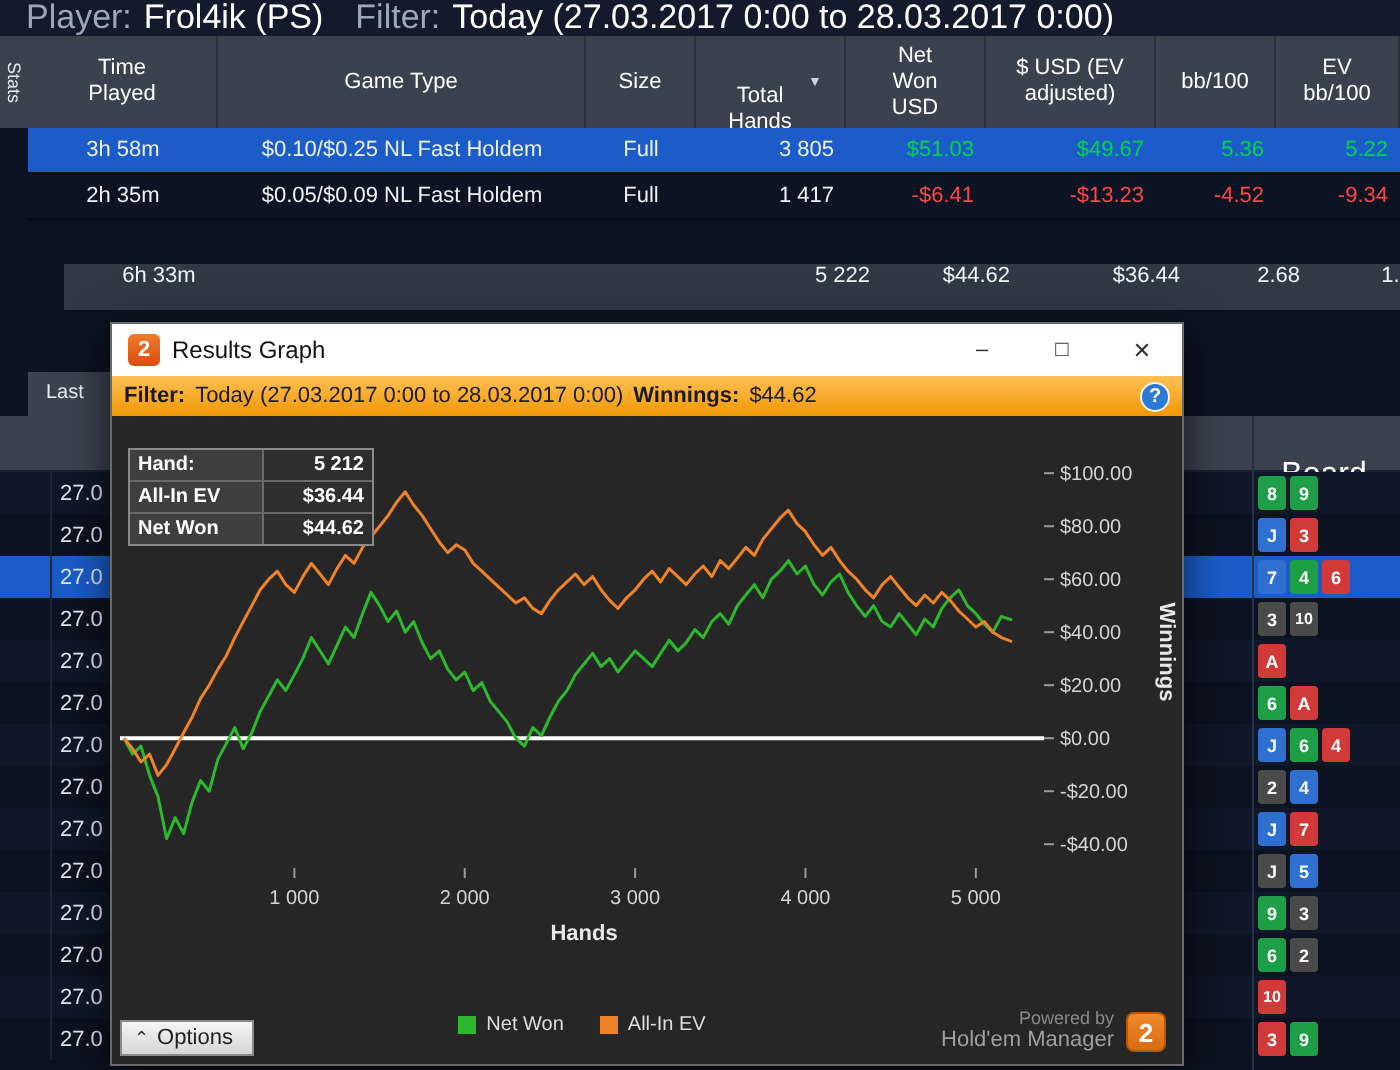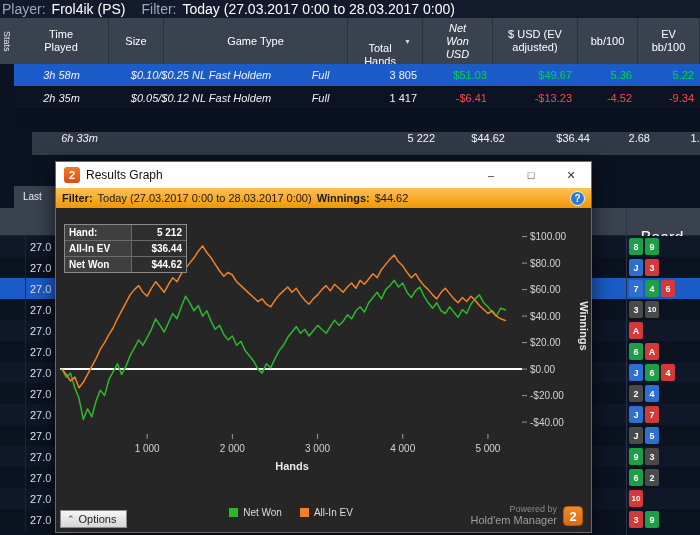--- a/index.html
+++ b/index.html
@@ -1,38 +1,38 @@
 <!DOCTYPE html>
 <html style="--pos: #00d44c; --neg: #ff4646; --sel: #1b5cc8; --orange: #f09705;"><head>
 <meta charset="utf-8">
 <style>
   html,body{margin:0;padding:0;}
   body{width:700px;height:535px;overflow:hidden;font-family:"Liberation Sans",sans-serif;background:#0b1322;}
   .app{position:absolute;left:0;top:0;width:700px;height:535px;background:#0b1322;overflow:hidden;}
 
   
-  .topbar{position:absolute;left:0;top:0;width:700px;height:18px;background:#121a2c;display:flex;align-items:center;gap:6px;padding-left:2px;box-sizing:border-box;font-size:14px;}
+  .topbar{position:absolute;left:0;top:0;width:700px;height:18px;background:#121a2c;display:flex;align-items:center;gap:6px;padding-left:13px;box-sizing:border-box;font-size:17px;}
   .topbar .lbl{color:#9aa7bd;}
   .topbar .val{color:#ffffff;}
   .gap{margin-left:10px;}
 
   
   .stats-tab{position:absolute;left:0;top:18px;width:14px;height:46px;background:#3a4250;color:#e6ebf3;font-size:9px;writing-mode:vertical-rl;display:flex;align-items:center;justify-content:center;}
 
   
   .rheader{position:absolute;left:14px;top:18px;width:686px;height:46px;display:flex;background:#3a4250;}
   .hcell{flex:none;display:flex;align-items:center;justify-content:center;color:#ffffff;font-size:11px;line-height:13px;border-right:1px solid #2a313d;box-sizing:border-box;text-align:center;}
-  .hw0{max-width:46px;} .hw3{max-width:42px;margin-top:28px;} .hw4{max-width:32px;font-style:italic;} .hw5{max-width:62px;} .hw7{max-width:44px;}
+  .hw0{max-width:46px;} .hw3{max-width:42px;margin-top:28px;} .hw4{max-width:32px;} .hw5{max-width:62px;} .hw7{max-width:44px;}
   .sort{font-size:7px;color:#cdd6e4;margin-left:3px;}
   .col0{width:95px;} .col1{width:184px;} .col2{width:55px;} .col3{width:75px;} .col4{width:70px;} .col5{width:85px;} .col6{width:60px;} .col7{width:62px;}
   .rrows{position:absolute;left:14px;top:64px;width:686px;}
   .rrow{display:flex;height:23px;align-items:center;background:#0c1322;border-bottom:1px solid #070d18;box-sizing:border-box;}
   .rrow.sel{background:var(--sel);}
   .cell{flex:none;font-size:11px;color:#eef1f6;padding:0 6px;box-sizing:border-box;white-space:nowrap;overflow:hidden;}
-  .ctr{text-align:center;font-style:italic;} .num{text-align:right;}
+  .ctr{text-align:center;} .num{text-align:right;}
   .pos{color:var(--pos);} .neg{color:var(--neg);}
   .spacer-row{position:absolute;left:14px;top:110px;width:686px;height:22px;background:#0a1120;}
   .trow{position:absolute;left:32px;top:132px;width:686px;height:23px;display:flex;background:#313947;}
   .trow .cell{color:#f2f5fa;}
 
   
   .last-tab{position:absolute;left:14px;top:186px;width:41px;height:22px;background:#3a4250;color:#e8edf5;font-size:10px;line-height:22px;padding-left:9px;box-sizing:border-box;white-space:nowrap;overflow:hidden;}
   .hands-header{position:absolute;left:0;top:208px;width:700px;height:28px;background:#3a4250;border-bottom:1px solid #1b2330;box-sizing:border-box;}
   .board-head{position:absolute;left:627px;top:16px;width:70px;height:28px;line-height:28px;text-align:center;color:#ffffff;font-size:16px;}
   .hands-rows{position:absolute;left:0;top:236px;width:700px;}
@@ -84,25 +84,25 @@
     <span class="lbl gap">Filter:</span>
     <span class="val">Today (27.03.2017 0:00 to 28.03.2017 0:00)</span>
   </div>
 
   <div class="stats-tab">Stats</div>
 
   <div class="rheader">
       <div class="hcell col0">
         <span class="hwrap hw0">Time Played</span>
       </div>
+      <div class="hcell col1">
+        <span class="hwrap hw1">Game Type</span>
+      </div>
       <div class="hcell col2">
         <span class="hwrap hw2">Size</span>
-      </div>
-      <div class="hcell col1">
-        <span class="hwrap hw1">Game Type</span>
       </div>
       <div class="hcell col3">
         <span class="hwrap hw3">Total Hands</span>
         <span class="sort">▼</span>
       </div>
       <div class="hcell col4">
         <span class="hwrap hw4">Net Won USD</span>
       </div>
       <div class="hcell col5">
         <span class="hwrap hw5">$ USD (EV adjusted)</span>
@@ -120,21 +120,21 @@
         <div class="cell col1 ctr">$0.10/$0.25 NL Fast Holdem</div>
         <div class="cell col2 ctr">Full</div>
         <div class="cell col3 num">3 805</div>
         <div class="cell col4 num pos">$51.03</div>
         <div class="cell col5 num pos">$49.67</div>
         <div class="cell col6 num pos">5.36</div>
         <div class="cell col7 num pos">5.22</div>
       </div>
       <div class="rrow">
         <div class="cell col0 ctr">2h 35m</div>
-        <div class="cell col1 ctr">$0.05/$0.12 NL Fast Holdem</div>
+        <div class="cell col1 ctr">$0.05/$0.09 NL Fast Holdem</div>
         <div class="cell col2 ctr">Full</div>
         <div class="cell col3 num">1 417</div>
         <div class="cell col4 num neg">-$6.41</div>
         <div class="cell col5 num neg">-$13.23</div>
         <div class="cell col6 num neg">-4.52</div>
         <div class="cell col7 num neg">-9.34</div>
       </div>
     </div>
   <div class="spacer-row"></div>
 

